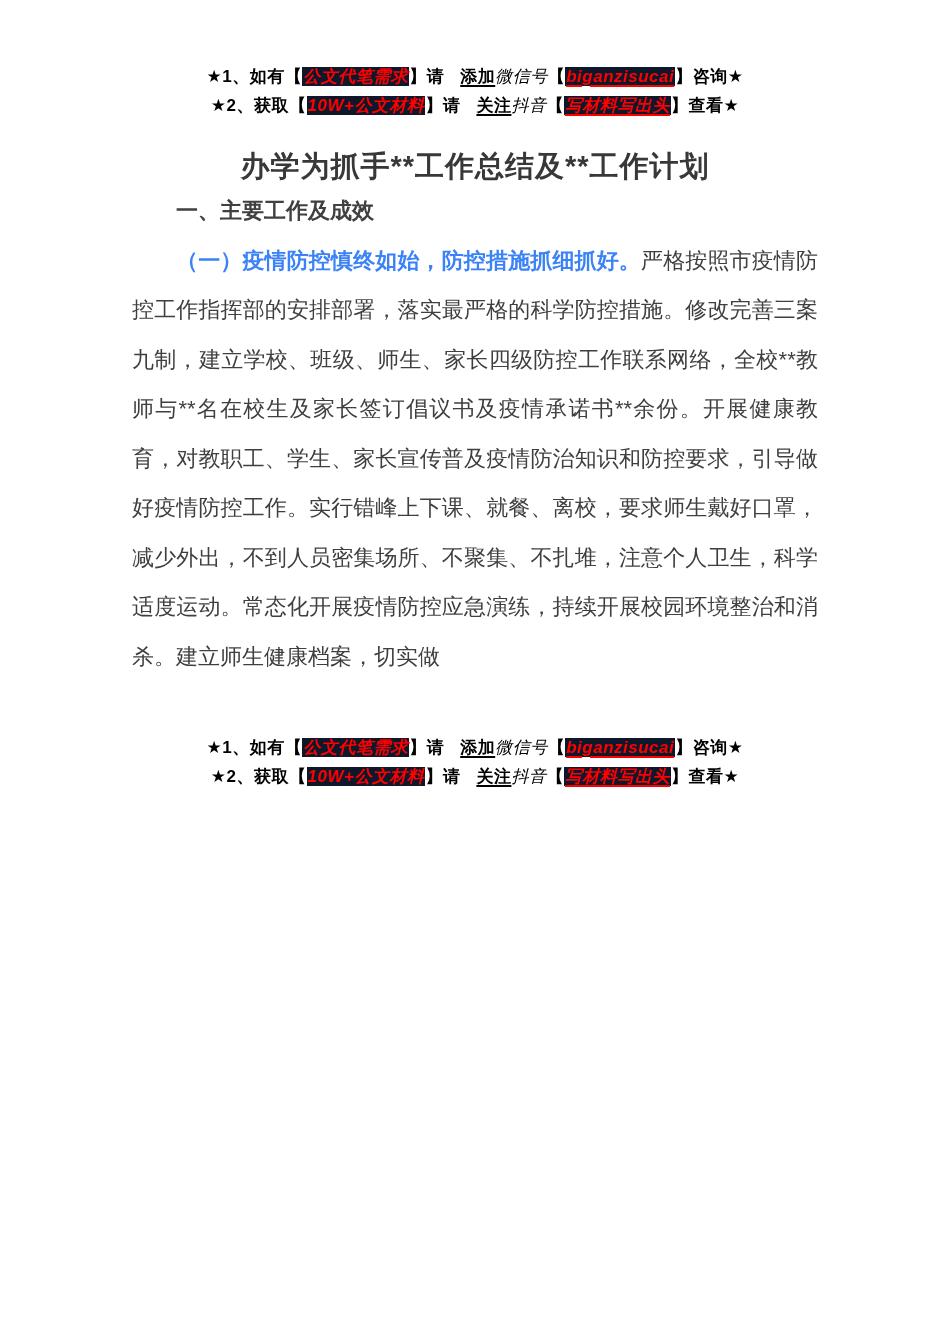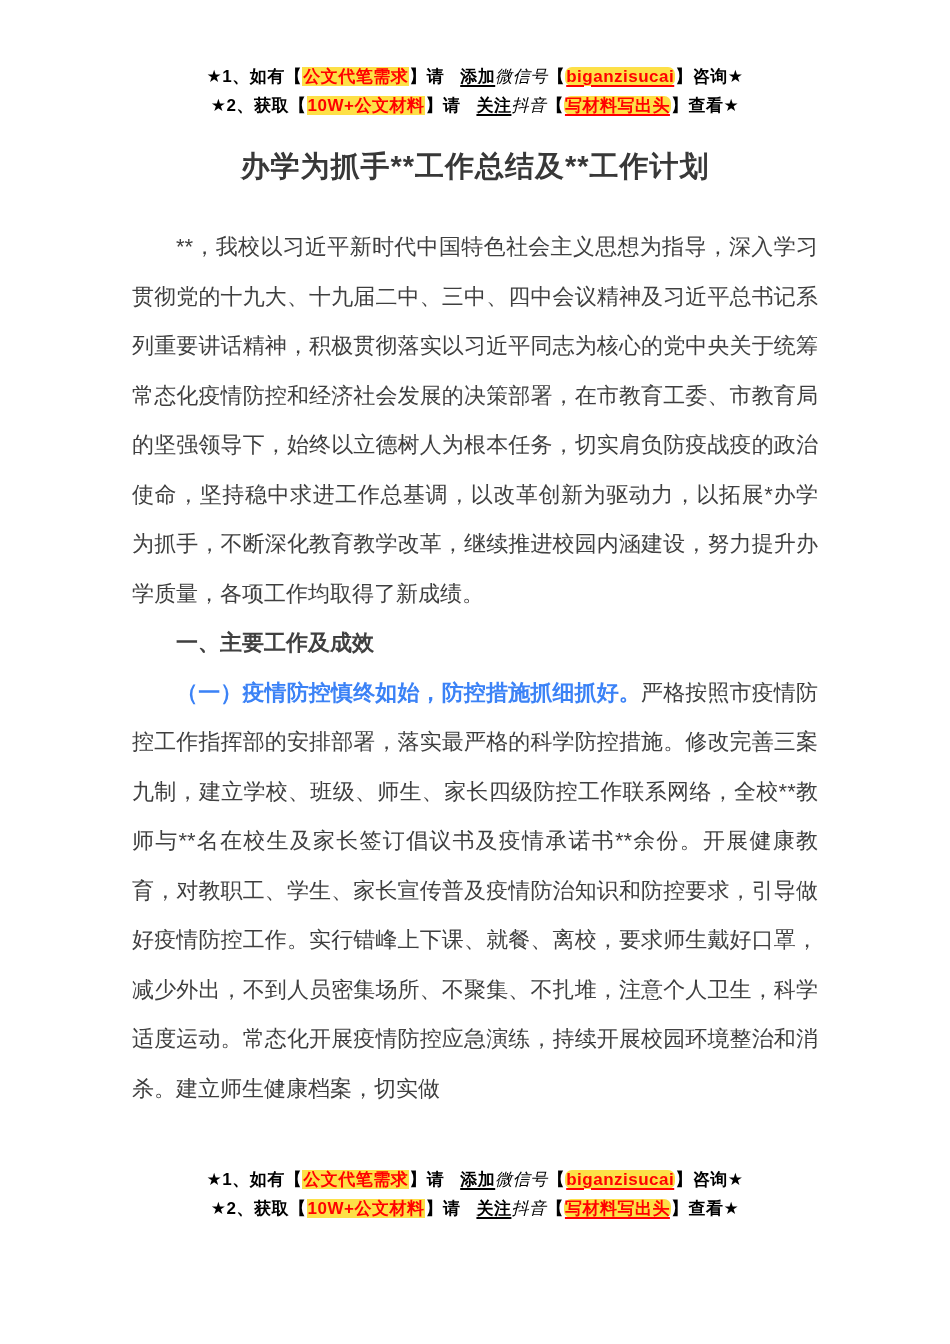--- a/index.html
+++ b/index.html
@@ -22,33 +22,32 @@
     font-size: 17px;
     line-height: 29px;
     font-weight: 700;
     color: #000000;
     letter-spacing: 0.5px;
   }
   .banner-top { padding-top: 62px; }
   .banner-bottom { margin-top: 52px; }
   .banner .b   { font-weight: 700; }
   .banner .r   { font-weight: 400; font-style: italic; }
-  .banner .hl  { background: #fde047; color: #ff0000; padding: 0 1px; }
+  .banner .hl  { background: #0f172a; color: #ff0000; padding: 0 1px; font-style: italic; }
   .banner .u   {
     text-decoration: underline;
     text-decoration-thickness: 2px;
     text-underline-offset: 3px;
     margin-left: 16px;
   }
   .banner .u-red {
     text-decoration: underline;
     text-decoration-color: #ff0000;
     text-decoration-thickness: 2px;
     text-underline-offset: 3px;
-    border-radius: 7px;
   }
   
   .doc-title {
     margin: 26px 0 0 0;
     text-align: center;
     font-size: 29px;
     line-height: 40px;
     font-weight: 700;
     color: #383838;
     letter-spacing: 1px;
@@ -85,21 +84,20 @@
       <span class="b">★1、如有【</span><span class="b hl">公文代笔需求</span><span class="b">】请</span><span class="b u">添加</span><span class="r">微信号</span><span class="b">【</span><span class="b hl u-red">biganzisucai</span><span class="b">】咨询★</span>
     </div>
     <div class="banner-line">
       <span class="b">★2、获取【</span><span class="b hl">10W+公文材料</span><span class="b">】请</span><span class="b u">关注</span><span class="r">抖音</span><span class="b">【</span><span class="b hl u-red">写材料写出头</span><span class="b">】查看★</span>
     </div>
   </div>
 
   <h1 class="doc-title">办学为抓手**工作总结及**工作计划</h1>
 
   <div class="content">
-    <p class="para first indent">**，我校以习近平新时代中国特色社会主义思想为指导，深入学习贯彻党的十九大、十九届二中、三中、四中会议精神及习近平总书记系列重要讲话精神，积极贯彻落实以习近平同志为核心的党中央关于统筹常态化疫情防控和经济社会发展的决策部署，在市教育工委、市教育局的坚强领导下，始终以立德树人为根本任务，切实肩负防疫战疫的政治使命，坚持稳中求进工作总基调，以改革创新为驱动力，以拓展*办学为抓手，不断深化教育教学改革，继续推进校园内涵建设，努力提升办学质量，各项工作均取得了新成绩。</p>
     <p class="para indent section-red">一、主要工作及成效</p>
     <p class="para indent"><span class="lead-blue">（一）疫情防控慎终如始，防控措施抓细抓好。</span><span>严格按照市疫情防控工作指挥部的安排部署，落实最严格的科学防控措施。修改完善三案九制，建立学校、班级、师生、家长四级防控工作联系网络，全校**教师与**名在校生及家长签订倡议书及疫情承诺书**余份。开展健康教育，对教职工、学生、家长宣传普及疫情防治知识和防控要求，引导做好疫情防控工作。实行错峰上下课、就餐、离校，要求师生戴好口罩，减少外出，不到人员密集场所、不聚集、不扎堆，注意个人卫生，科学适度运动。常态化开展疫情防控应急演练，持续开展校园环境整治和消杀。建立师生健康档案，切实做</span></p>
   </div>
 
   <div class="banner banner-bottom">
     <div class="banner-line">
       <span class="b">★1、如有【</span><span class="b hl">公文代笔需求</span><span class="b">】请</span><span class="b u">添加</span><span class="r">微信号</span><span class="b">【</span><span class="b hl u-red">biganzisucai</span><span class="b">】咨询★</span>
     </div>
     <div class="banner-line">
       <span class="b">★2、获取【</span><span class="b hl">10W+公文材料</span><span class="b">】请</span><span class="b u">关注</span><span class="r">抖音</span><span class="b">【</span><span class="b hl u-red">写材料写出头</span><span class="b">】查看★</span>

